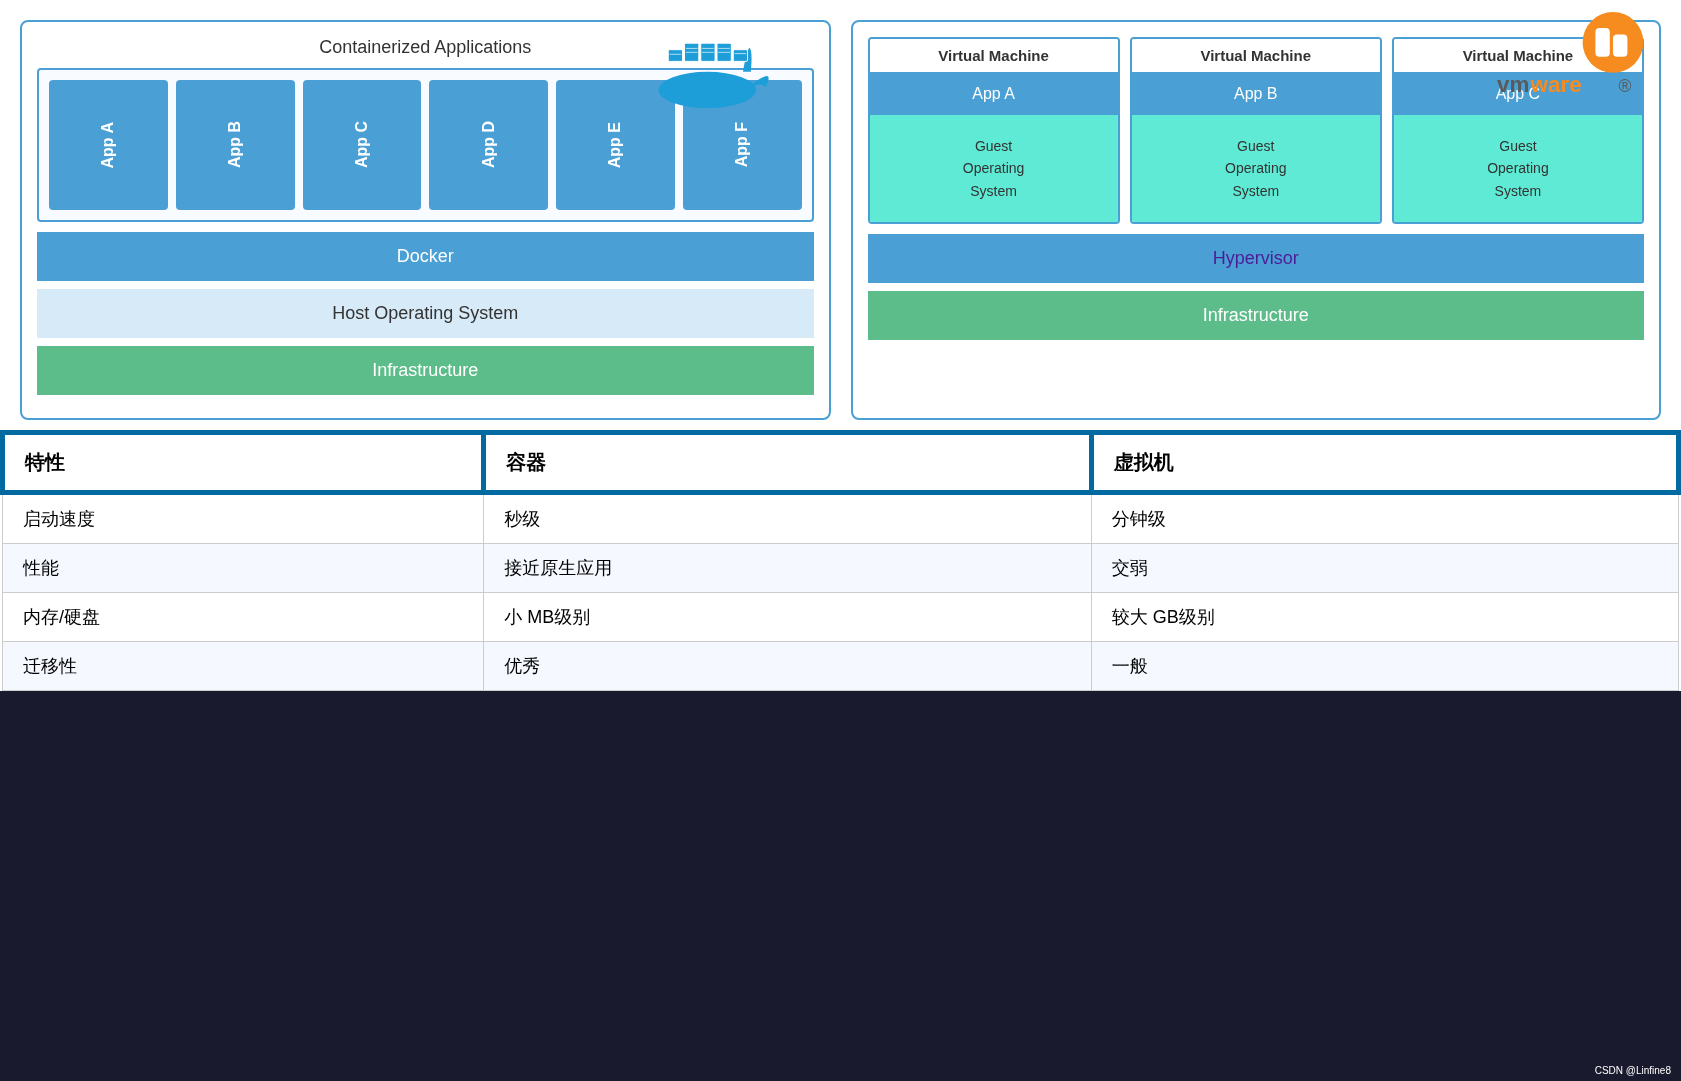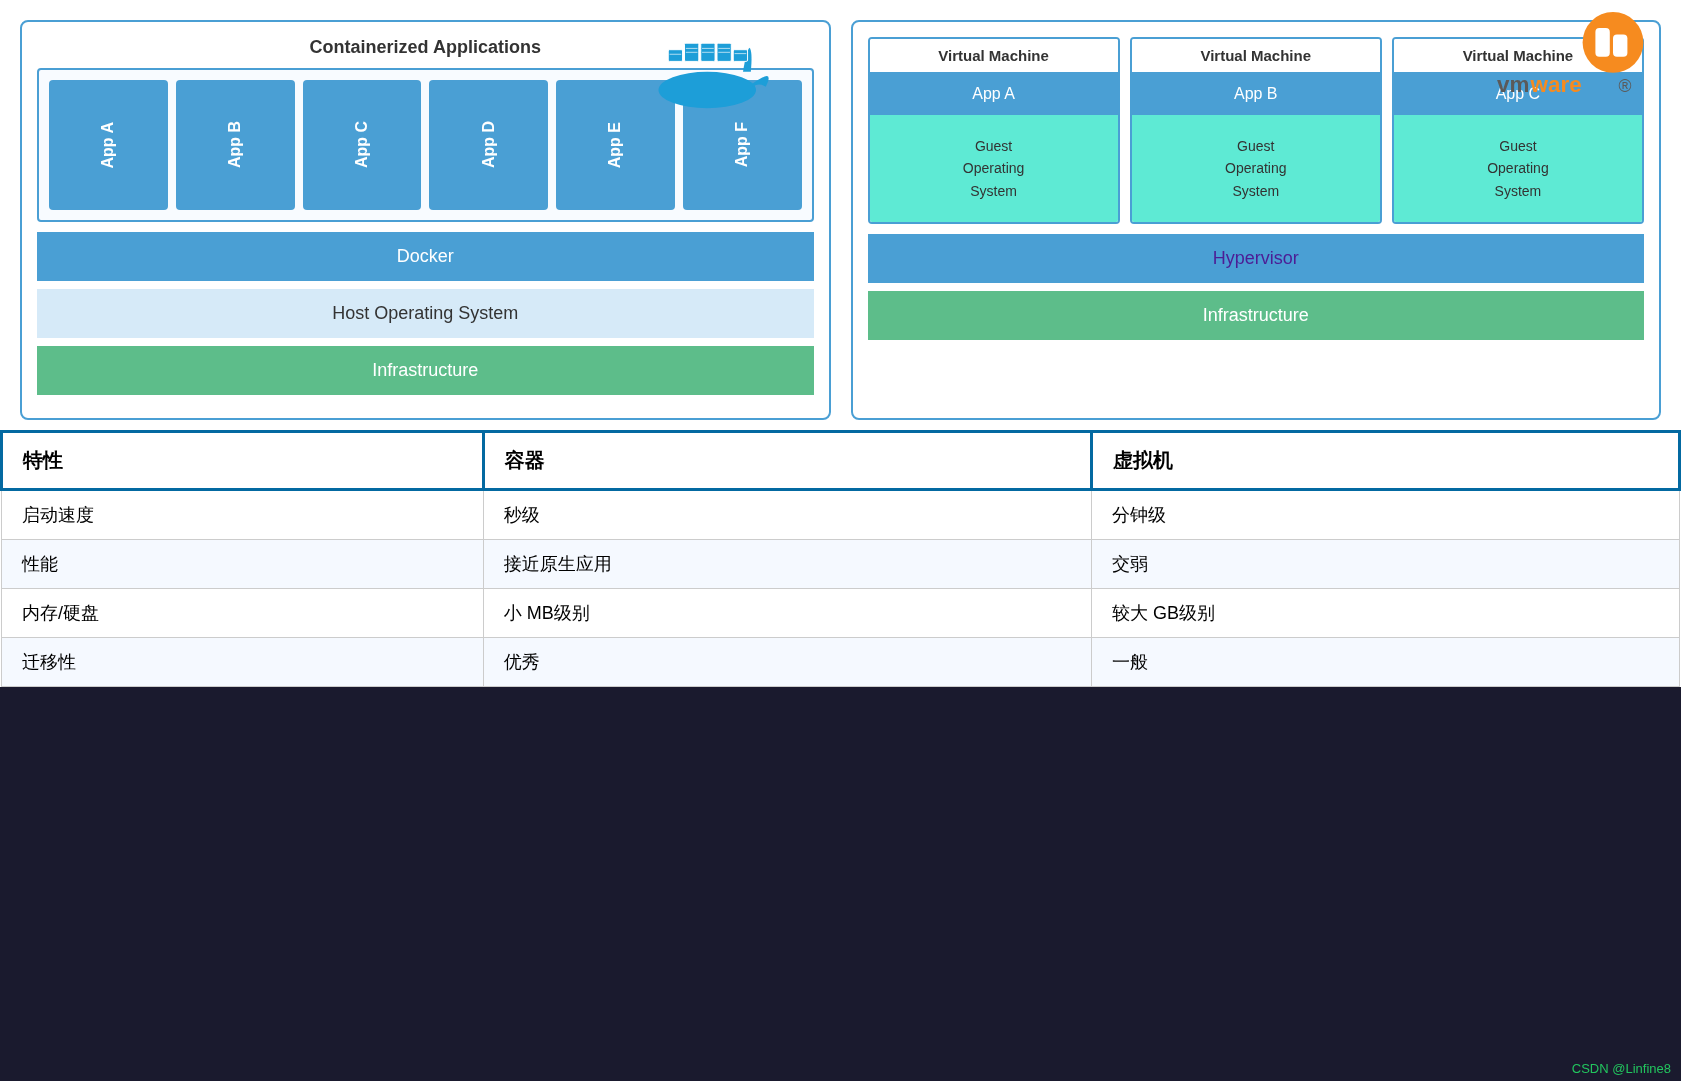--- a/index.html
+++ b/index.html
@@ -26,21 +26,21 @@
       padding: 15px;
       position: relative;
       background: #fff;
     }
 
     .docker-header {
       text-align: center;
       font-size: 18px;
       color: #333;
       margin-bottom: 10px;
-      font-weight: bold;
+      font-weight: normal;
     }
 
     .docker-logo {
       position: absolute;
       top: -10px;
       right: 60px;
       width: 130px;
       height: 100px;
     }
 
@@ -173,43 +173,43 @@
       border-collapse: collapse;
       font-size: 18px;
     }
 
     .comparison-table th {
       background: #fff;
       padding: 14px 20px;
       text-align: left;
       font-weight: bold;
       font-size: 20px;
-      border: 3px solid #0369a1;
+      border: 5px solid #0369a1;
     }
 
     .comparison-table td {
       padding: 12px 20px;
       border: 1px solid #ccc;
       font-size: 18px;
     }
 
     .comparison-table tr:nth-child(even) {
       background: #f5f9ff;
     }
 
     .comparison-table tr:nth-child(odd) {
       background: #fff;
     }
 
     .watermark {
       position: fixed;
       bottom: 5px;
       right: 10px;
-      font-size: 13px;
-      color: #22c55e;
+      font-size: 10px;
+      color: #ffffff;
     }
   </style>
 </head>
 <body>
 
 <div class="top-section">
 
   <div class="docker-panel">
     <div class="docker-header">Containerized Applications</div>
 

